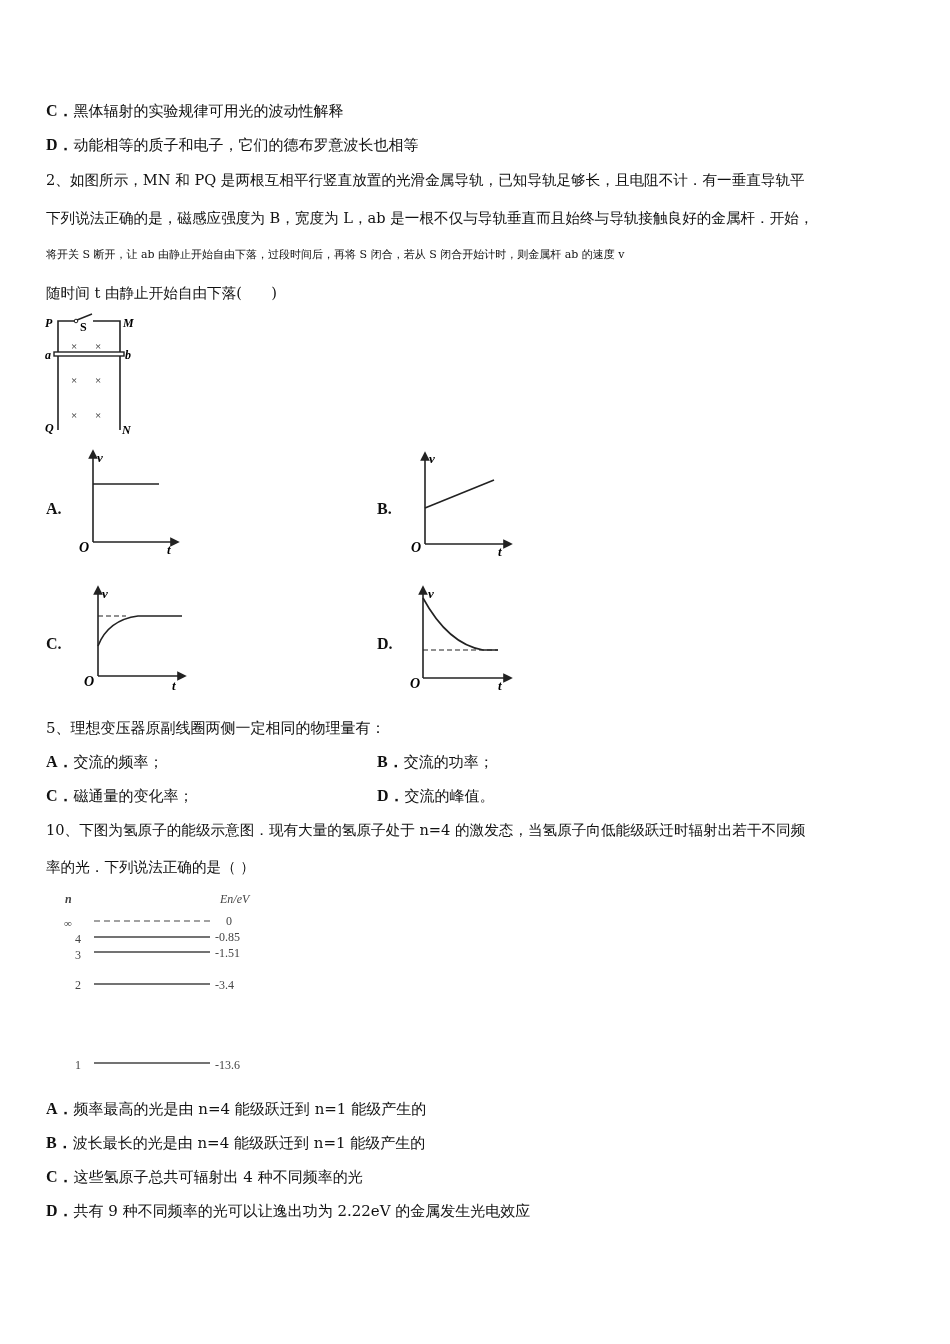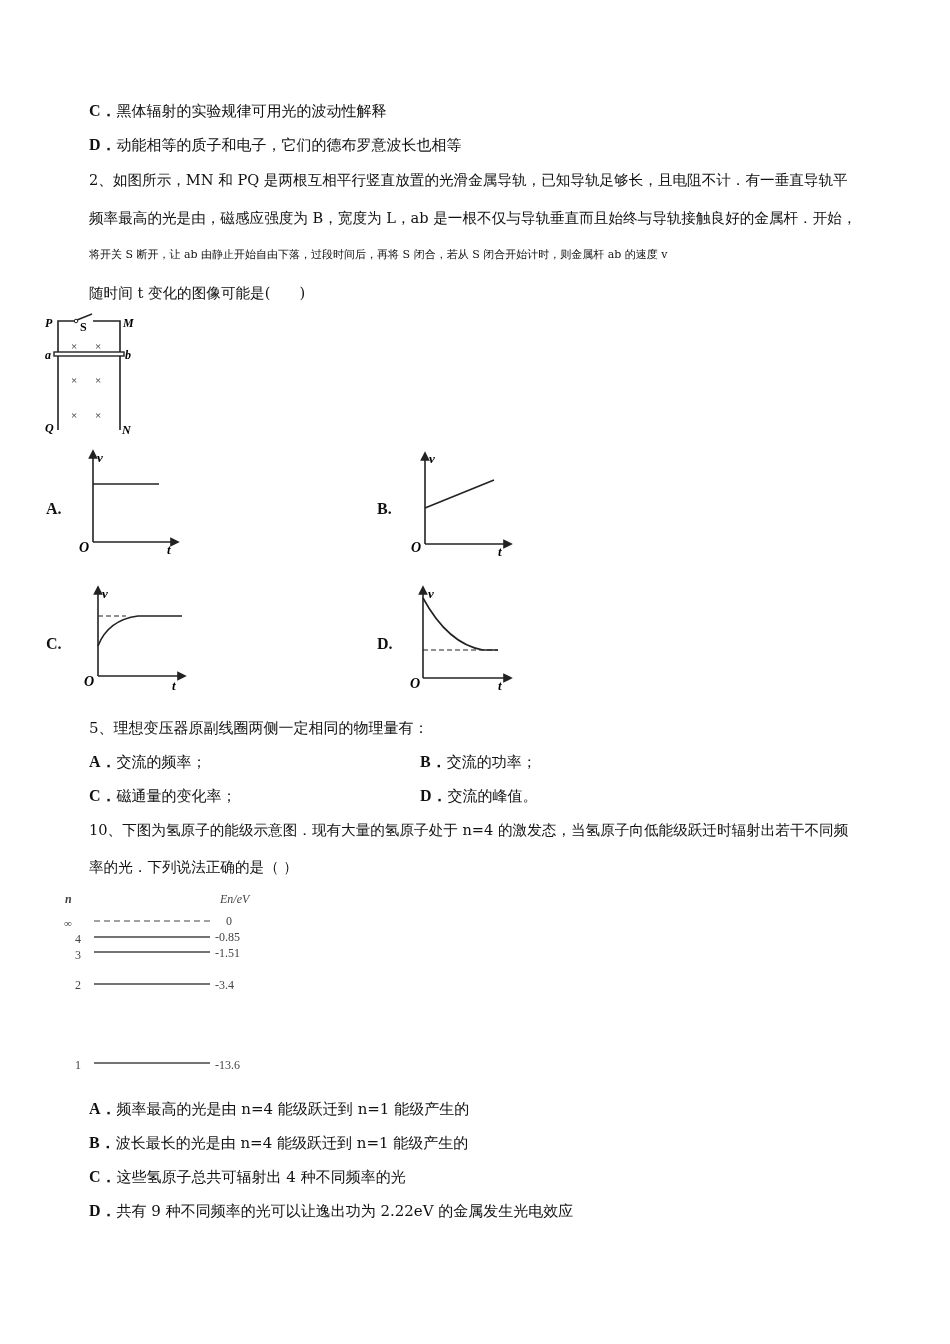--- a/index.html
+++ b/index.html
@@ -1,39 +1,39 @@
 <!DOCTYPE html>
 <html><head>
 <meta charset="utf-8">
 <style>
   html, body { margin: 0; padding: 0; background: #ffffff; }
   body {
     width: 950px; height: 1344px; position: relative; overflow: hidden;
     font-family: "DejaVu Serif", "Liberation Serif", serif;
     color: #111; font-size: 15px;
   }
-  .line { position: absolute; left: 46px; white-space: nowrap; font-size: 15px; line-height: 20px; margin-left: 43px; }
+  .line { position: absolute; left: 46px; white-space: nowrap; font-size: 15px; line-height: 20px; }
   .opt-label { font-weight: bold; font-family: "Liberation Serif", serif; font-size: 16px; }
   .abs { position: absolute; }
   svg text { font-family: "Liberation Serif", serif; }
 </style>
 </head>
 <body>
 
 <div class="line" style="top:101px">
   <span class="opt-label">C．</span><span>黑体辐射的实验规律可用光的波动性解释</span>
 </div>
 <div class="line" style="top:135px">
   <span class="opt-label">D．</span><span>动能相等的质子和电子，它们的德布罗意波长也相等</span>
 </div>
 
 <div class="line" style="top:170px; font-size:14.6px">2、如图所示，MN 和 PQ 是两根互相平行竖直放置的光滑金属导轨，已知导轨足够长，且电阻不计．有一垂直导轨平</div>
-<div class="line" style="top:208px; font-size:14.6px">频率最高的光是由，磁感应强度为 B，宽度为 L，ab 是一根不仅与导轨垂直而且始终与导轨接触良好的金属杆．开始，</div>
+<div class="line" style="top:208px; font-size:14.6px">下列说法正确的是，磁感应强度为 B，宽度为 L，ab 是一根不仅与导轨垂直而且始终与导轨接触良好的金属杆．开始，</div>
 <div class="line" style="top:245px; font-size:11px">将开关 S 断开，让 ab 由静止开始自由下落，过段时间后，再将 S 闭合，若从 S 闭合开始计时，则金属杆 ab 的速度 v</div>
-<div class="line" style="top:283px; font-size:14.6px">随时间 t 变化的图像可能是(　　)</div>
+<div class="line" style="top:283px; font-size:14.6px">随时间 t 由静止开始自由下落(　　)</div>
 
 <svg class="abs" style="left:40px; top:310px" width="110" height="130">
 
   <polyline points="18,120 18,11 35,11" fill="none" stroke="#222" stroke-width="1.6"></polyline>
   <polyline points="53,11 80,11 80,120" fill="none" stroke="#222" stroke-width="1.6"></polyline>
 
   <circle cx="36" cy="11" r="1.8" fill="none" stroke="#222" stroke-width="1"></circle>
   <line x1="37" y1="10" x2="52" y2="4" stroke="#222" stroke-width="1.4"></line>
 
   <rect x="14" y="42" width="70" height="4" fill="#fff" stroke="#222" stroke-width="1.4"></rect>

